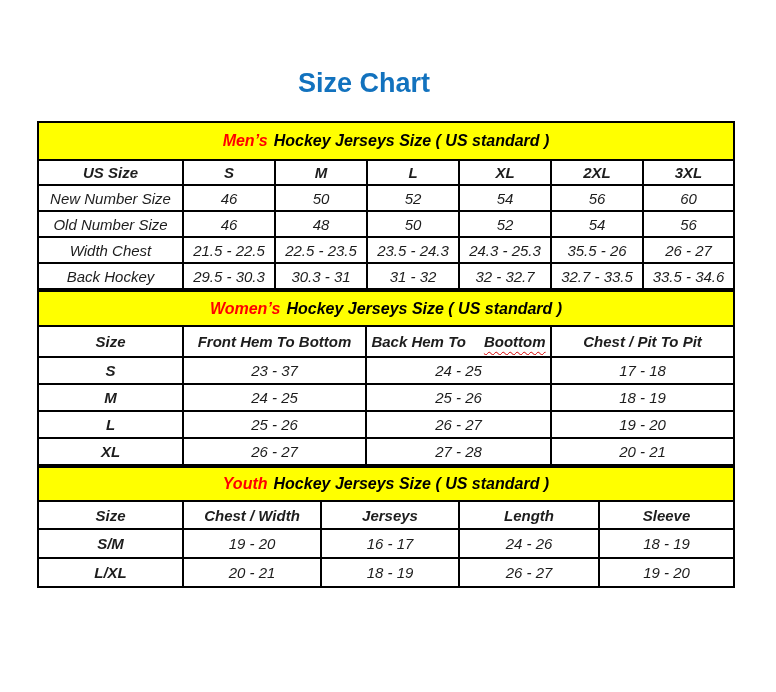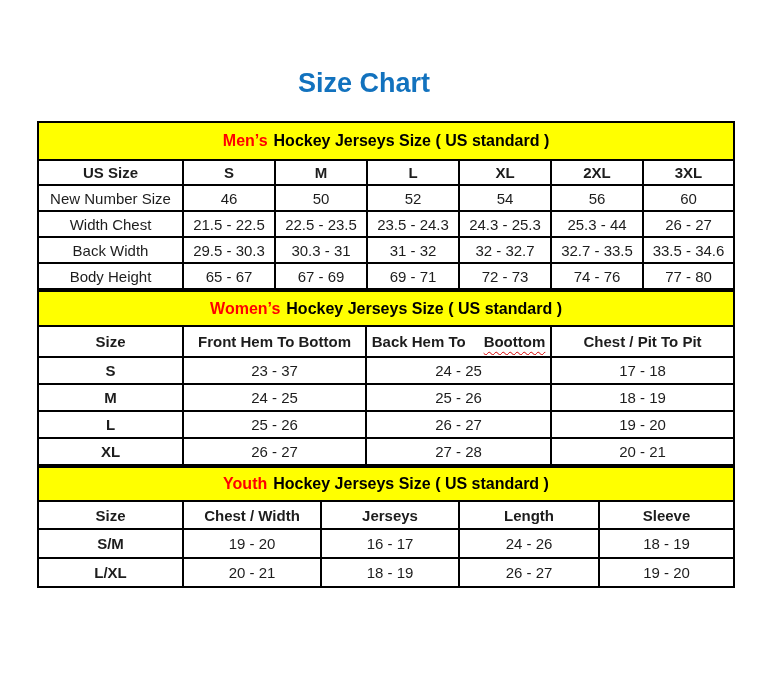--- a/index.html
+++ b/index.html
@@ -15,21 +15,21 @@
   .page-title {
     padding-top: 66px;
     text-align: center;
     font-size: 27px;
     font-weight: bold;
     line-height: 34px;
     color: var(--title-blue, #1272BE);
     letter-spacing: 0px;
   }
 
-  .chart-wrap { width: 696px; margin: 21px 0 0 37px; }
+  .chart-wrap { width: 696px; margin: 21px 0 0 37px; font-style: italic; }
 
   table {
     width: 696px;
     border-collapse: collapse;
     table-layout: fixed;
     font-size: 15px;
   }
   td, th {
     border: 2px solid var(--border-black, #000000);
     text-align: center;
@@ -103,45 +103,45 @@
       <tr class="data-row">
         <td>New Number Size</td>
         <td>46</td>
         <td>50</td>
         <td>52</td>
         <td>54</td>
         <td>56</td>
         <td>60</td>
       </tr>
       <tr class="data-row">
+        <td>Old Number Size</td>
+        <td>46</td>
+        <td>48</td>
+        <td>50</td>
+        <td>52</td>
+        <td>54</td>
+        <td>56</td>
+      </tr>
+      <tr class="data-row">
         <td>Width Chest</td>
         <td>21.5 - 22.5</td>
         <td>22.5 - 23.5</td>
         <td>23.5 - 24.3</td>
         <td>24.3 - 25.3</td>
-        <td>25.3 - 44</td>
-        <td>26 - 27</td>
-      </tr>
-      <tr class="data-row">
-        <td>Back Width</td>
+        <td>35.5 - 26</td>
+        <td>26 - 27</td>
+      </tr>
+      <tr class="data-row">
+        <td>Back Hockey</td>
         <td>29.5 - 30.3</td>
         <td>30.3 - 31</td>
         <td>31 - 32</td>
         <td>32 - 32.7</td>
         <td>32.7 - 33.5</td>
         <td>33.5 - 34.6</td>
-      </tr>
-      <tr class="data-row">
-        <td>Body Height</td>
-        <td>65 - 67</td>
-        <td>67 - 69</td>
-        <td>69 - 71</td>
-        <td>72 - 73</td>
-        <td>74 - 76</td>
-        <td>77 - 80</td>
       </tr>
     </tbody>
       </table>
 
     <table class="t-womens">
       <colgroup>
         <col style="width:145px">
           <col style="width:183px">
           <col style="width:185px">
           <col style="width:183px">

